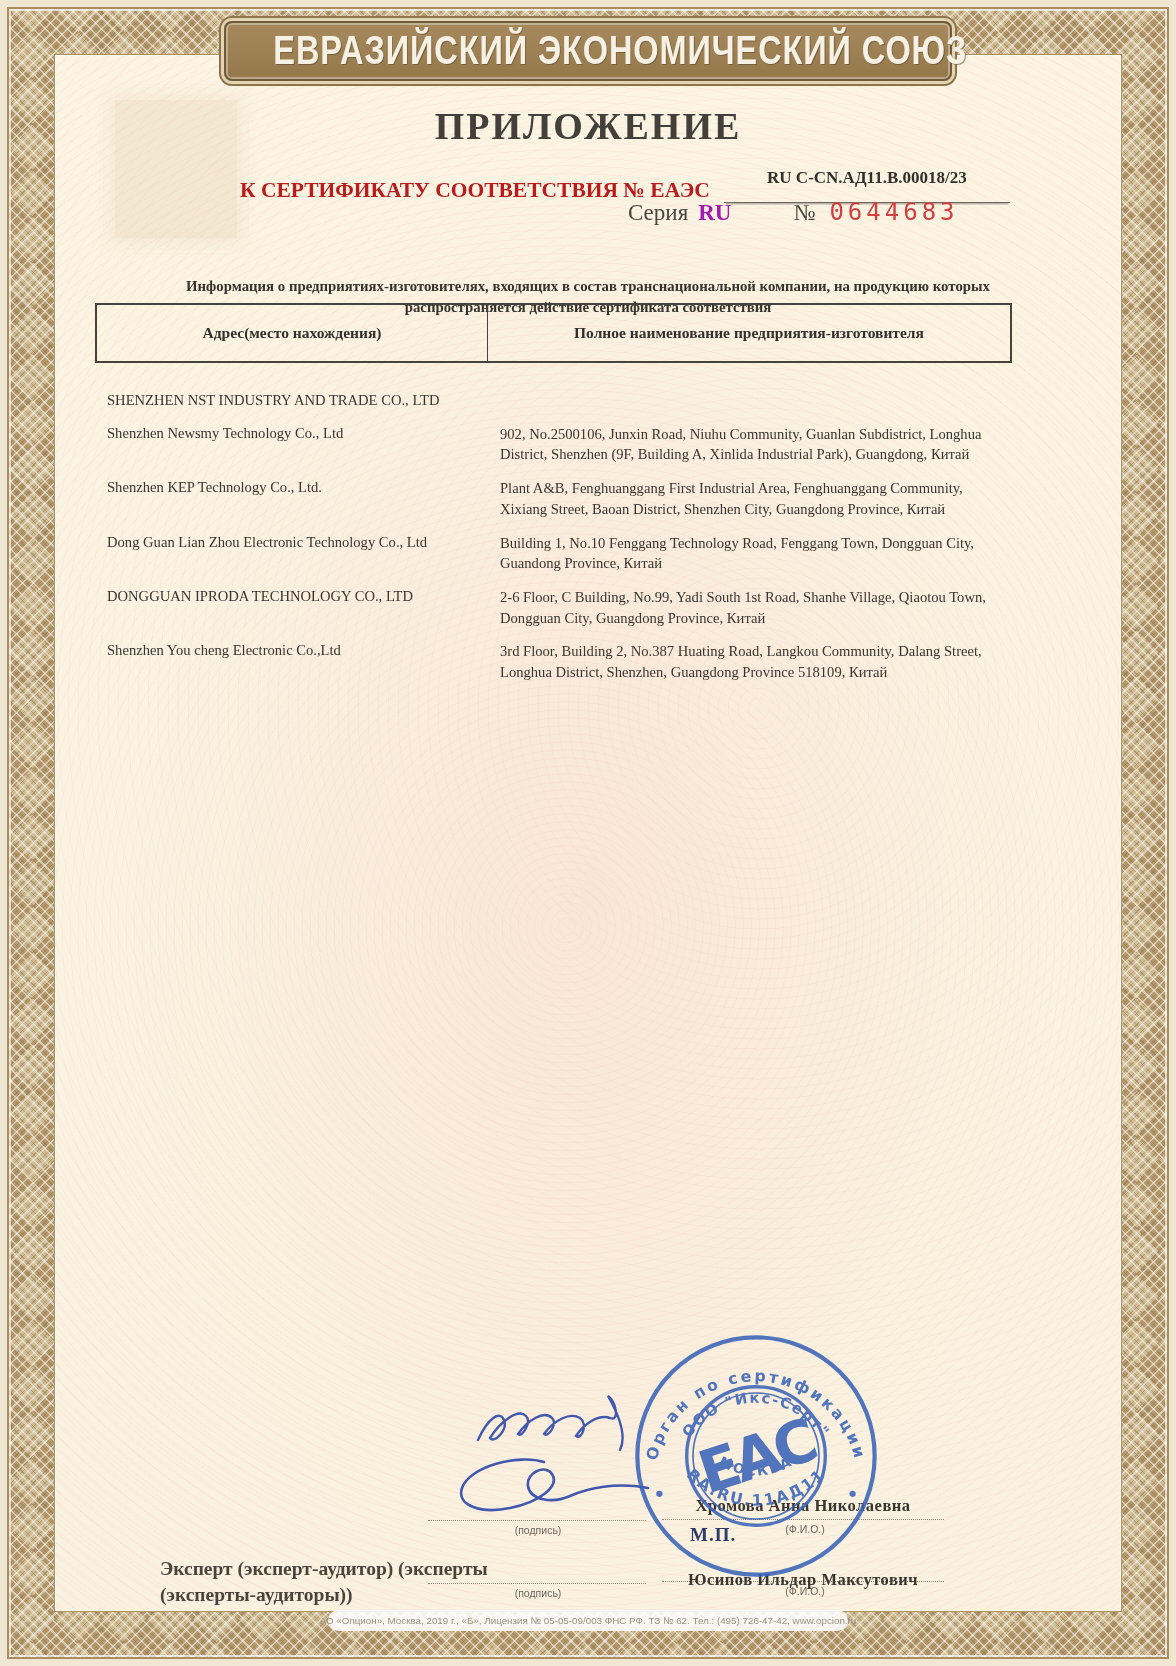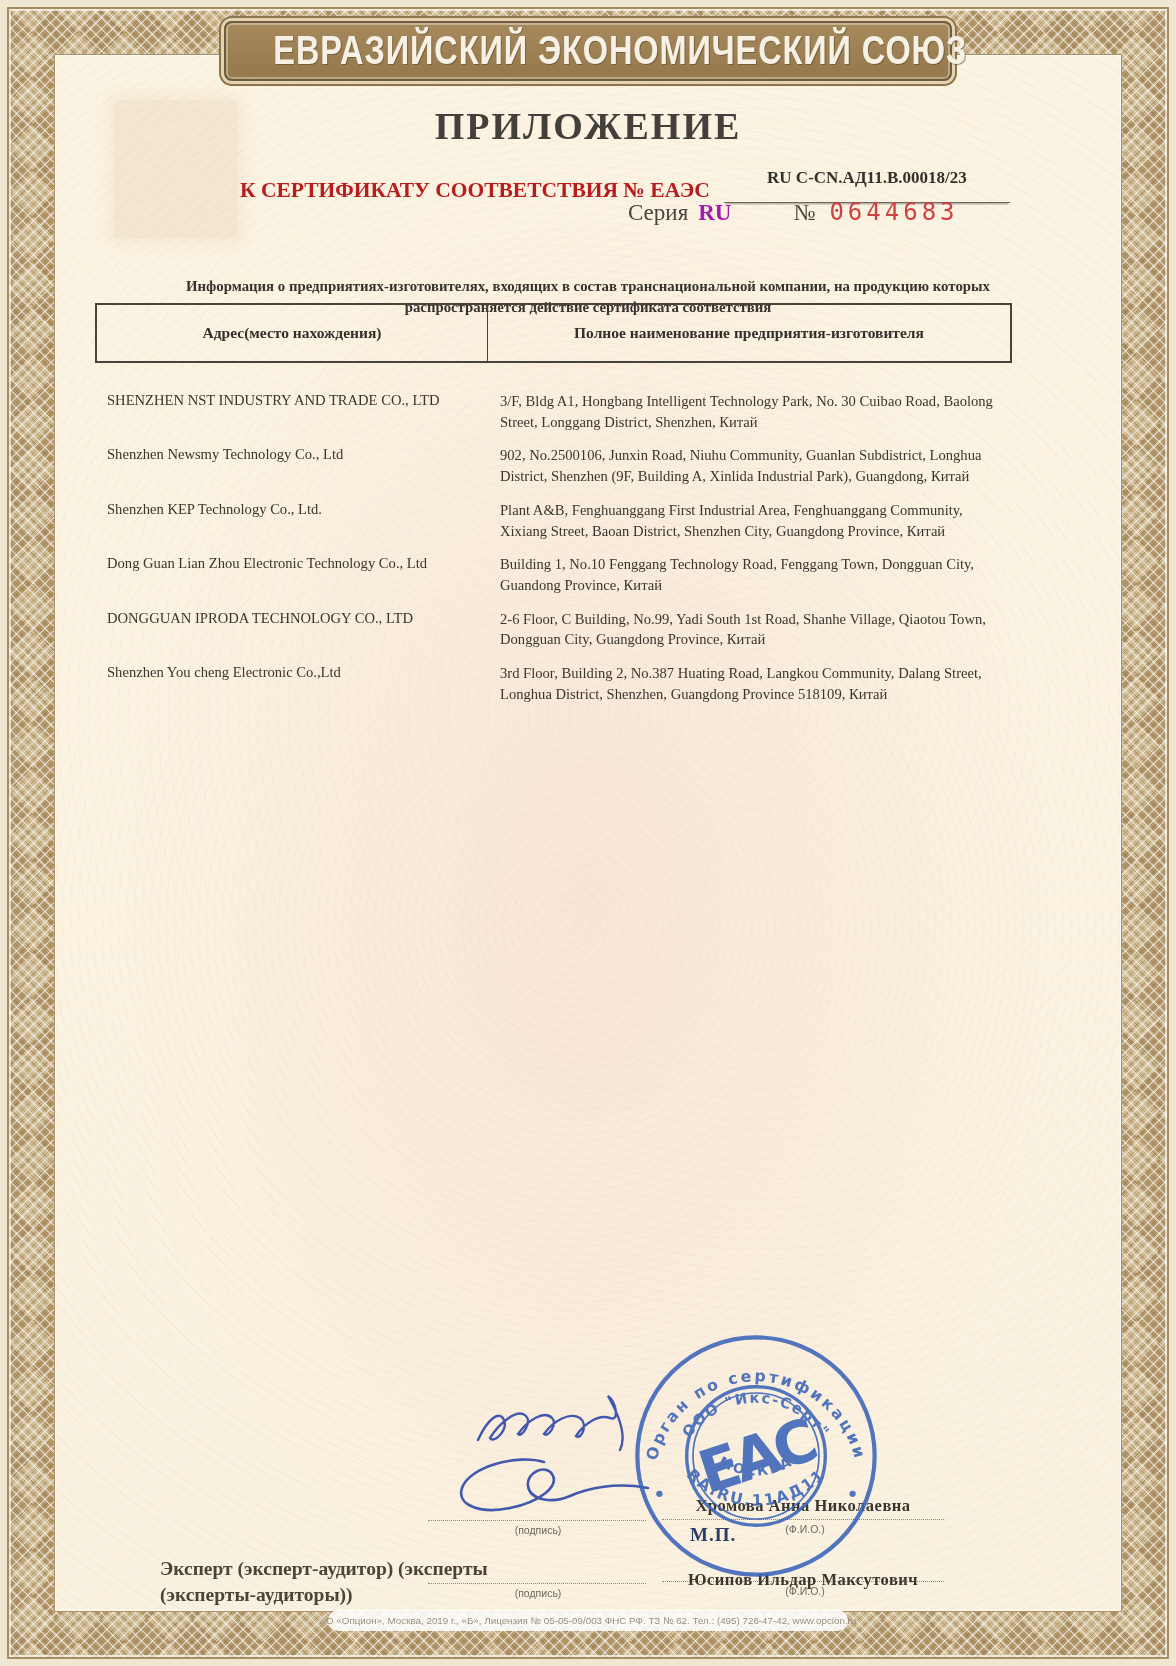--- a/index.html
+++ b/index.html
@@ -167,21 +167,20 @@
   <div class="intro">Информация о предприятиях-изготовителях, входящих в состав транснациональной компании, на продукцию которых распространяется действие сертификата соответствия</div>
 
   <div class="tbl">
     <div class="tbl-head">
       <div class="cell">Адрес(место нахождения)</div>
       <div class="cell">Полное наименование предприятия-изготовителя</div>
     </div>
     <div class="tbl-rows" id="rows">
     <div class="t-row">
       <div class="t-name">SHENZHEN NST INDUSTRY AND TRADE CO., LTD</div>
-      <div class="t-addr">3/F, Bldg A1, Hongbang Intelligent Technology Park, No. 30 Cuibao Road, Baolong Street, Longgang District, Shenzhen, Китай</div>
     </div>
 
     <div class="t-row">
       <div class="t-name">Shenzhen Newsmy Technology Co., Ltd</div>
       <div class="t-addr">902, No.2500106, Junxin Road, Niuhu Community, Guanlan Subdistrict, Longhua District, Shenzhen (9F, Building A, Xinlida Industrial Park), Guangdong, Китай</div>
     </div>
 
     <div class="t-row">
       <div class="t-name">Shenzhen KEP Technology Co., Ltd.</div>
       <div class="t-addr">Plant A&amp;B, Fenghuanggang First Industrial Area, Fenghuanggang Community, Xixiang Street, Baoan District, Shenzhen City, Guangdong Province, Китай</div>

